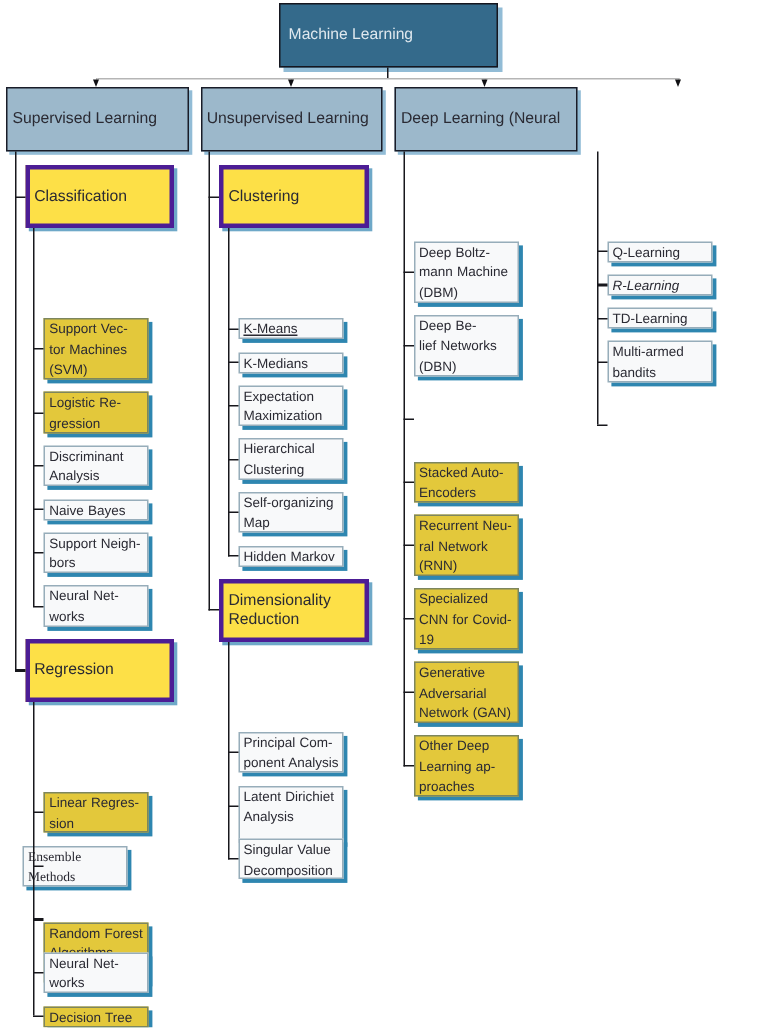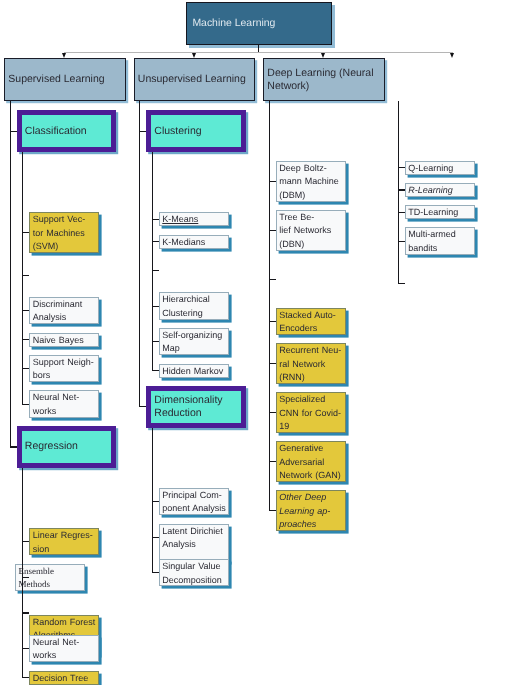--- a/index.html
+++ b/index.html
@@ -29,22 +29,22 @@
   .node-l2 {
     background: #9CB8CB;
     border: 1px solid #191c28;
     font-size: 10.5px;
     box-shadow: 2.2px 2.2px 0 0 #92bcd6;
   }
   .node-l2, .node-l3 { display:flex; align-items:center; }
   .node-l2 .node-label, .node-l3 .node-label { padding: 0 1px 0 3.3px; line-height: 12.9px; white-space: nowrap; width:100%; }
   .node-label .ln { display:block; }
   .node-l3 {
-    background: #5eead4;
-    border: 5px solid #4c1d95;
+    background: #fde047;
+    border: 3px solid #4c1d95;
     font-size: 10.5px;
     box-shadow: 2.2px 2.2px 0 0 #6ea8c8;
   }
   .leaf {
     font-size: 9.0px;
     border: 1px solid #8a9a9a;
     box-shadow: 2.6px 2.6px 0 0 #2e86b0;
     color: #2a2a33;
     padding: 0 2.6px;
     overflow: hidden;
@@ -67,20 +67,21 @@
     <div class="node node-root" style="left: 186px; top: 2.3px; width: 145.5px; height: 43.1px;"><div class="node-label">Machine Learning</div></div>
     <div class="vline" style="left: 258.15px; top: 45.4px; width: 1.3px; height: 6.4px;"></div>
     <div class="toprail" style="left: 64.75px; top: 51.8px; width: 388px; height: 1.2px;"></div>
     <div class="toprail" style="left: 64.15px; top: 51.8px; width: 1.2px; height: 2.4px;"></div>
     <div class="arrow" style="left: 62.05px; top: 52.7px;"></div>
     <div class="node node-l2" style="left: 4px; top: 58.4px; width: 121.5px; height: 42.4px;"><div class="node-label">Supervised Learning</div></div>
     <div class="node node-l3" style="left: 16.5px; top: 110px; width: 99.5px; height: 42.4px;"><div class="node-label">Classification</div></div>
     <div class="hline" style="left: 9.5px; top: 130.6px; width: 7px; height: 1.3px;"></div>
     <div class="node leaf leaf-hl" style="left: 29.2px; top: 212.4px; width: 70px; height: 40.8px;"><div class="ln j" style="word-spacing: 0.35px;">Support Vec-</div><div class="ln j" style="word-spacing: 0.35px;">tor Machines</div><div class="ln" style="word-spacing: 0.35px;">(SVM)</div></div>
     <div class="hline" style="left: 22px; top: 232.2px; width: 7.2px; height: 1.3px;"></div>
+    <div class="node leaf leaf-hl" style="left: 29.2px; top: 261.4px; width: 70px; height: 27.4px;"><div class="ln j" style="word-spacing: 0.35px;">Logistic Re-</div><div class="ln" style="word-spacing: 0.35px;">gression</div></div>
     <div class="hline" style="left: 22px; top: 274.5px; width: 7.2px; height: 1.3px;"></div>
     <div class="node leaf leaf-plain" style="left: 29.2px; top: 297px; width: 70px; height: 27.4px;"><div class="ln j" style="word-spacing: 0.35px;">Discriminant</div><div class="ln" style="word-spacing: 0.35px;">Analysis</div></div>
     <div class="hline" style="left: 22px; top: 310.1px; width: 7.2px; height: 1.3px;"></div>
     <div class="node leaf leaf-plain" style="left: 29.2px; top: 332.6px; width: 70px; height: 14px;"><div class="ln" style="word-spacing: 0.35px;">Naive Bayes</div></div>
     <div class="hline" style="left: 22px; top: 339px; width: 7.2px; height: 1.3px;"></div>
     <div class="node leaf leaf-plain" style="left: 29.2px; top: 354.8px; width: 70px; height: 27.4px;"><div class="ln j" style="word-spacing: 0.35px;">Support Neigh-</div><div class="ln" style="word-spacing: 0.35px;">bors</div></div>
     <div class="hline" style="left: 22px; top: 367.9px; width: 7.2px; height: 1.3px;"></div>
     <div class="node leaf leaf-plain" style="left: 29.2px; top: 390.4px; width: 70px; height: 27.4px;"><div class="ln j" style="word-spacing: 0.35px;">Neural Net-</div><div class="ln" style="word-spacing: 0.35px;">works</div></div>
     <div class="hline" style="left: 22px; top: 403.5px; width: 7.2px; height: 1.3px;"></div>
     <div class="vline" style="left: 22px; top: 152.4px; width: 1.3px; height: 251.7px;"></div>
@@ -100,20 +101,21 @@
     <div class="vline" style="left: 9.5px; top: 100.8px; width: 1.3px; height: 346.1px;"></div>
     <div class="toprail" style="left: 193.65px; top: 51.8px; width: 1.2px; height: 2.4px;"></div>
     <div class="arrow" style="left: 191.55px; top: 52.7px;"></div>
     <div class="node node-l2" style="left: 133.5px; top: 58.4px; width: 121.5px; height: 42.4px;"><div class="node-label">Unsupervised Learning</div></div>
     <div class="node node-l3" style="left: 146px; top: 110px; width: 99.5px; height: 42.4px;"><div class="node-label">Clustering</div></div>
     <div class="hline" style="left: 139px; top: 130.6px; width: 7px; height: 1.3px;"></div>
     <div class="node leaf leaf-plain" style="left: 158.7px; top: 212.4px; width: 70px; height: 14px;"><div class="ln" style="word-spacing: 0.35px; text-decoration: underline;">K-Means</div></div>
     <div class="hline" style="left: 151.5px; top: 218.8px; width: 7.2px; height: 1.3px;"></div>
     <div class="node leaf leaf-plain" style="left: 158.7px; top: 234.6px; width: 70px; height: 14px;"><div class="ln" style="word-spacing: 0.35px;">K-Medians</div></div>
     <div class="hline" style="left: 151.5px; top: 241px; width: 7.2px; height: 1.3px;"></div>
+    <div class="node leaf leaf-plain" style="left: 158.7px; top: 256.8px; width: 70px; height: 27.4px;"><div class="ln j" style="word-spacing: 0.35px;">Expectation</div><div class="ln" style="word-spacing: 0.35px;">Maximization</div></div>
     <div class="hline" style="left: 151.5px; top: 269.9px; width: 7.2px; height: 1.3px;"></div>
     <div class="node leaf leaf-plain" style="left: 158.7px; top: 292.4px; width: 70px; height: 27.4px;"><div class="ln j" style="word-spacing: 0.35px;">Hierarchical</div><div class="ln" style="word-spacing: 0.35px;">Clustering</div></div>
     <div class="hline" style="left: 151.5px; top: 305.5px; width: 7.2px; height: 1.3px;"></div>
     <div class="node leaf leaf-plain" style="left: 158.7px; top: 328px; width: 70px; height: 27.4px;"><div class="ln j" style="word-spacing: 0.35px;">Self-organizing</div><div class="ln" style="word-spacing: 0.35px;">Map</div></div>
     <div class="hline" style="left: 151.5px; top: 341.1px; width: 7.2px; height: 1.3px;"></div>
     <div class="node leaf leaf-plain" style="left: 158.7px; top: 363.6px; width: 70px; height: 14px;"><div class="ln" style="word-spacing: 0.35px;">Hidden Markov</div></div>
     <div class="hline" style="left: 151.5px; top: 370px; width: 7.2px; height: 1.3px;"></div>
     <div class="vline" style="left: 151.5px; top: 152.4px; width: 1.3px; height: 218.2px;"></div>
     <div class="node node-l3" style="left: 146px; top: 385.5px; width: 99.5px; height: 42.4px;"><div class="node-label">
         <span class="ln">Dimensionality</span>
@@ -125,36 +127,35 @@
     <div class="node leaf leaf-plain" style="left: 158.7px; top: 523.5px; width: 70px; height: 38px;"><div class="ln j" style="word-spacing: 0.35px;">Latent Dirichiet</div><div class="ln" style="word-spacing: 0.35px;">Analysis</div></div>
     <div class="hline" style="left: 151.5px; top: 536.6px; width: 7.2px; height: 1.3px;"></div>
     <div class="node leaf leaf-plain" style="left: 158.7px; top: 559.1px; width: 70px; height: 27.4px;"><div class="ln j" style="word-spacing: 0.35px;">Singular Value</div><div class="ln" style="word-spacing: 0.35px;">Decomposition</div></div>
     <div class="hline" style="left: 151.5px; top: 572.2px; width: 7.2px; height: 1.3px;"></div>
     <div class="vline" style="left: 151.5px; top: 427.9px; width: 1.3px; height: 144.9px;"></div>
     <div class="vline" style="left: 139px; top: 100.8px; width: 1.3px; height: 305.9px;"></div>
     <div class="toprail" style="left: 323.15px; top: 51.8px; width: 1.2px; height: 2.4px;"></div>
     <div class="arrow" style="left: 321.05px; top: 52.7px;"></div>
     <div class="node node-l2" style="left: 263px; top: 58.4px; width: 121.5px; height: 42.4px;"><div class="node-label">
         <span class="ln">Deep Learning (Neural</span>
-        <span class="ln">Network)</span>
       </div></div>
     <div class="node leaf leaf-plain" style="left: 275.7px; top: 160.8px; width: 70px; height: 40.8px;"><div class="ln j" style="word-spacing: 0.35px;">Deep Boltz-</div><div class="ln j" style="word-spacing: 0.35px;">mann Machine</div><div class="ln" style="word-spacing: 0.35px;">(DBM)</div></div>
     <div class="hline" style="left: 268.5px; top: 180.6px; width: 7.2px; height: 1.3px;"></div>
-    <div class="node leaf leaf-plain" style="left: 275.7px; top: 209.8px; width: 70px; height: 40.8px;"><div class="ln j" style="word-spacing: 0.35px;">Tree Be-</div><div class="ln j" style="word-spacing: 0.35px;">lief Networks</div><div class="ln" style="word-spacing: 0.35px;">(DBN)</div></div>
+    <div class="node leaf leaf-plain" style="left: 275.7px; top: 209.8px; width: 70px; height: 40.8px;"><div class="ln j" style="word-spacing: 0.35px;">Deep Be-</div><div class="ln j" style="word-spacing: 0.35px;">lief Networks</div><div class="ln" style="word-spacing: 0.35px;">(DBN)</div></div>
     <div class="hline" style="left: 268.5px; top: 229.6px; width: 7.2px; height: 1.3px;"></div>
     <div class="hline" style="left: 268.5px; top: 278.6px; width: 7.2px; height: 1.3px;"></div>
     <div class="node leaf leaf-hl" style="left: 275.7px; top: 307.8px; width: 70px; height: 27.4px;"><div class="ln j" style="word-spacing: 0.35px;">Stacked Auto-</div><div class="ln" style="word-spacing: 0.35px;">Encoders</div></div>
     <div class="hline" style="left: 268.5px; top: 320.9px; width: 7.2px; height: 1.3px;"></div>
     <div class="node leaf leaf-hl" style="left: 275.7px; top: 343.4px; width: 70px; height: 40.8px;"><div class="ln j" style="word-spacing: 0.35px;">Recurrent Neu-</div><div class="ln j" style="word-spacing: 0.35px;">ral Network</div><div class="ln" style="word-spacing: 0.35px;">(RNN)</div></div>
     <div class="hline" style="left: 268.5px; top: 363.2px; width: 7.2px; height: 1.3px;"></div>
     <div class="node leaf leaf-hl" style="left: 275.7px; top: 392.4px; width: 70px; height: 40.8px;"><div class="ln j" style="word-spacing: 0.35px;">Specialized</div><div class="ln j" style="word-spacing: 0.35px;">CNN for Covid-</div><div class="ln" style="word-spacing: 0.35px;">19</div></div>
     <div class="hline" style="left: 268.5px; top: 412.2px; width: 7.2px; height: 1.3px;"></div>
     <div class="node leaf leaf-hl" style="left: 275.7px; top: 441.4px; width: 70px; height: 40.8px;"><div class="ln j" style="word-spacing: 0.35px;">Generative</div><div class="ln j" style="word-spacing: 0.35px;">Adversarial</div><div class="ln" style="word-spacing: 0.35px;">Network (GAN)</div></div>
     <div class="hline" style="left: 268.5px; top: 461.2px; width: 7.2px; height: 1.3px;"></div>
-    <div class="node leaf leaf-hl" style="left: 275.7px; top: 490.4px; width: 70px; height: 40.8px; font-style: italic;"><div class="ln j" style="word-spacing: 0.35px;">Other Deep</div><div class="ln j" style="word-spacing: 0.35px;">Learning ap-</div><div class="ln" style="word-spacing: 0.35px;">proaches</div></div>
+    <div class="node leaf leaf-hl" style="left: 275.7px; top: 490.4px; width: 70px; height: 40.8px;"><div class="ln j" style="word-spacing: 0.35px;">Other Deep</div><div class="ln j" style="word-spacing: 0.35px;">Learning ap-</div><div class="ln" style="word-spacing: 0.35px;">proaches</div></div>
     <div class="hline" style="left: 268.5px; top: 510.2px; width: 7.2px; height: 1.3px;"></div>
     <div class="vline" style="left: 268.5px; top: 100.8px; width: 1.3px; height: 410px;"></div>
     <div class="toprail" style="left: 452.15px; top: 51.8px; width: 1.2px; height: 2.4px;"></div>
     <div class="arrow" style="left: 450.05px; top: 52.7px;"></div>
     <div class="node leaf leaf-plain" style="left: 404.7px; top: 160.8px; width: 70px; height: 14px;"><div class="ln" style="word-spacing: 0.35px;">Q-Learning</div></div>
     <div class="hline" style="left: 397.5px; top: 167.2px; width: 7.2px; height: 1.3px;"></div>
     <div class="node leaf leaf-plain" style="left: 404.7px; top: 183px; width: 70px; height: 14px; font-style: italic;"><div class="ln" style="word-spacing: 0.35px;">R-Learning</div></div>
     <div class="hline" style="left: 397.5px; top: 189.4px; width: 7.2px; height: 1.3px;"></div>
     <div class="node leaf leaf-plain" style="left: 404.7px; top: 205.2px; width: 70px; height: 14px;"><div class="ln" style="word-spacing: 0.35px;">TD-Learning</div></div>
     <div class="hline" style="left: 397.5px; top: 211.6px; width: 7.2px; height: 1.3px;"></div>

